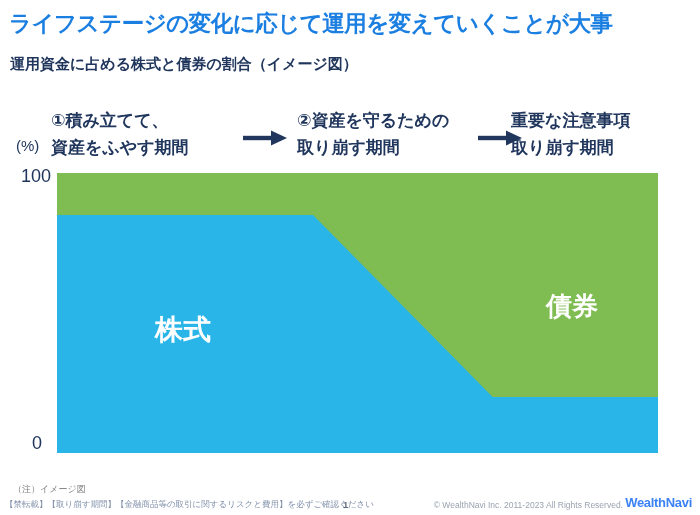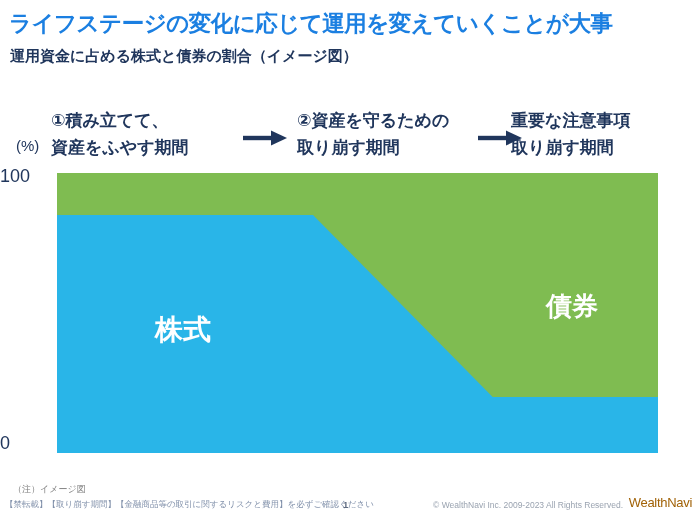--- a/index.html
+++ b/index.html
@@ -17,21 +17,21 @@
     left: 9px; top: 8px;
     width: 690px;
     font-size: 22.5px;
     font-weight: bold;
     color: #1b7fe1;
     letter-spacing: -0.5px;
     white-space: nowrap;
   }
   .subtitle {
     position: absolute;
-    left: 10px; top: 47px;
+    left: 10px; top: 55px;
     font-size: 15px;
     font-weight: bold;
     color: #20365c;
     white-space: nowrap;
   }
   .stage {
     position: absolute;
     top: 107px;
     font-size: 17px;
     font-weight: bold;
@@ -51,23 +51,24 @@
   .arrow2 { left: 478px; }
   .arrow svg { display: block; width: 100%; height: 100%; }
   .pct-unit {
     position: absolute;
     left: 16px; top: 137px;
     font-size: 15px;
     color: #20365c;
   }
   .ytick {
     position: absolute;
-    text-align: left;
+    text-align: right;
     font-size: 18px;
     color: #20365c;
+    padding-left: 21px;
   }
   .ytick-100 { left: 0; top: 166px; width: 46px; }
   .ytick-0   { left: 0; top: 433px; width: 42px; }
   .chart {
     position: absolute;
     left: 57px; top: 173px;
     width: 601px; height: 280px;
   }
   .chart svg { display: block; width: 100%; height: 100%; }
   .area-label {
@@ -104,22 +105,22 @@
     position: absolute;
     right: 77px; top: 500px;
     font-size: 8.5px;
     color: #9aa3b0;
     white-space: nowrap;
   }
   .logo {
     position: absolute;
     right: 8px; top: 495px;
     font-size: 13px;
-    font-weight: normal;
-    color: #a16207;
+    font-weight: bold;
+    color: #3b82f6;
     letter-spacing: -0.3px;
   }
 </style>
 </head>
 <body>
 
 <div class="slide">
 
   <div class="title">ライフステージの変化に応じて運用を変えていくことが大事</div>
   <div class="subtitle">運用資金に占める株式と債券の割合（イメージ図）</div>
@@ -162,16 +163,16 @@
       <rect id="chart-bg" x="0" y="0" width="601" height="280" fill="#7fbc51"></rect>
       <polygon id="stock-poly" points="0.0,42.0 256.0,42.0 435.7,224.0 601.0,224.0 601,280 0,280" fill="#29b5e8"></polygon>
     </svg>
     <div class="area-label label-stock">株式</div>
     <div class="area-label label-bond">債券</div>
   </div>
 
   <div class="footnote">（注）イメージ図</div>
   <div class="disclaimer">【禁転載】【取り崩す期間】【金融商品等の取引に関するリスクと費用】を必ずご確認ください</div>
   <div class="page-number">1</div>
-  <div class="copyright">© WealthNavi Inc. 2009-2023 All Rights Reserved.</div>
+  <div class="copyright">© WealthNavi Inc. 2011-2023 All Rights Reserved.</div>
   <div class="logo">WealthNavi</div>
 
 </div>
 
 </body></html>

